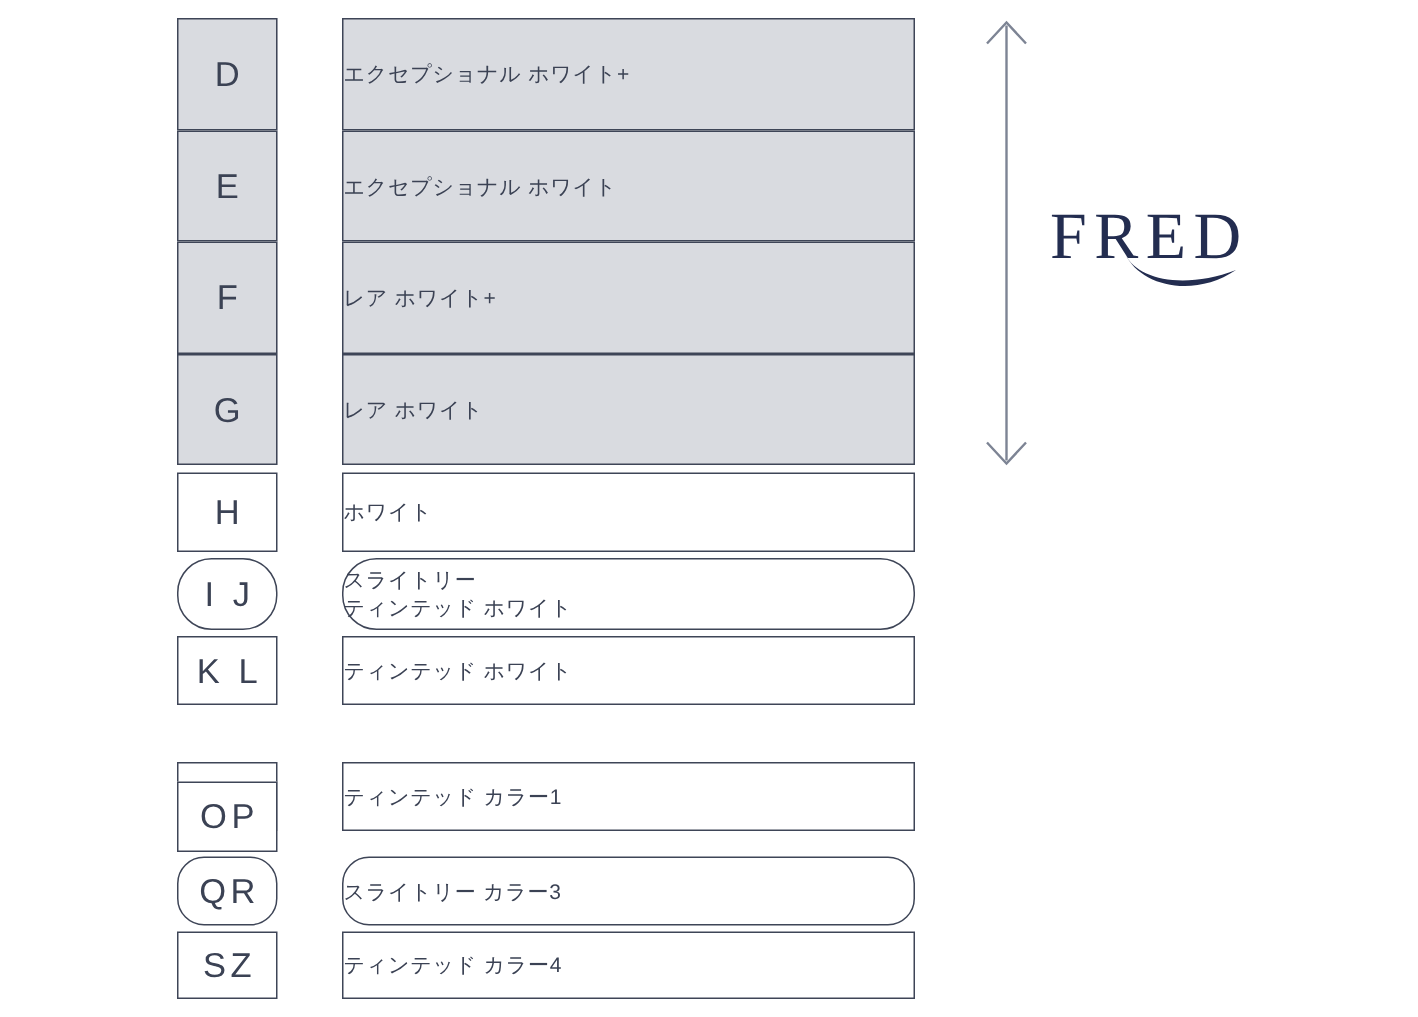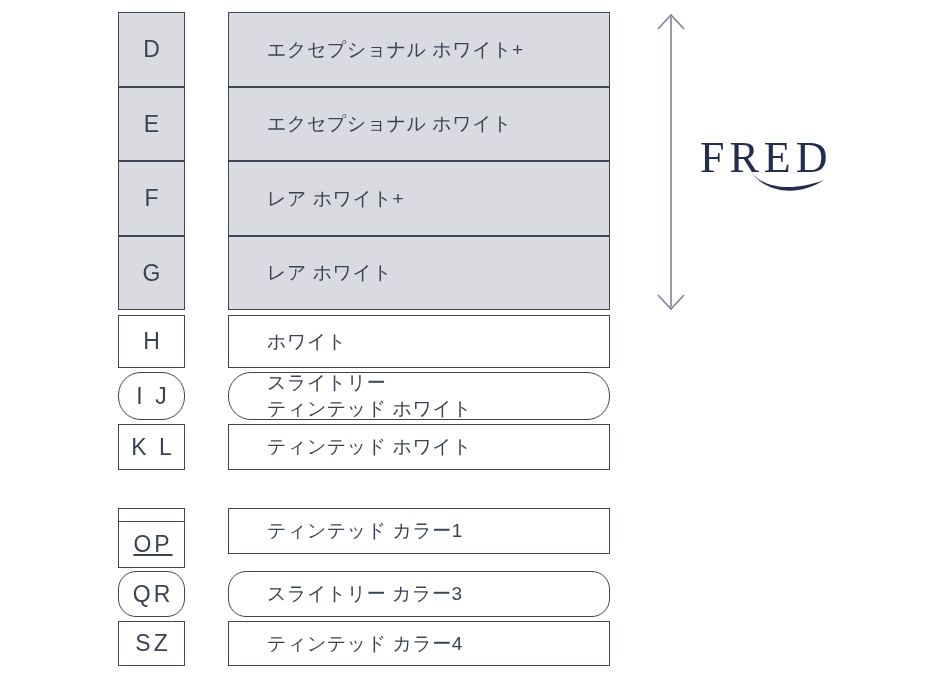--- a/index.html
+++ b/index.html
@@ -11,34 +11,34 @@
     position:absolute; box-sizing:border-box;
     border:1.5px solid #3e4557; background:#ffffff;
     display:flex; align-items:center; color:#3b4254;
   }
   .g { background:#d9dbe0; }
   .letter {
     left:118px; width:67px; justify-content:center;
     font-size:23px; font-weight:400; letter-spacing:3px; text-indent:3px;
   }
   .label {
-    left:228px; width:382px; padding-left:38px;
-    font-size:19px; letter-spacing:0.5px; line-height:1.35;
+    left:228px; width:382px; 
+    font-size:14px; letter-spacing:0.5px; line-height:1.35;
     white-space:pre-line;
   }
   
   .r0 { top:12px;  height:75px; }
   .r1 { top:87px;  height:74px; }
   .r2 { top:161px; height:75px; }
   .r3 { top:236px; height:74px; }
   .r4 { top:315px; height:53px; }
   .r5 { top:372px; height:48px;border-radius:23px; }
   .r6 { top:424px; height:46px; }
   .r7 { top:472px; height:46px;margin-top:36px; }
-  .r8 { top:521px; height:47px;text-decoration:underline; }
+  .r8 { top:521px; height:47px; }
   .r9 { top:571px; height:46px;border-radius:18px; }
   .r10{ top:621px; height:45px; }
 
   .range-arrow { position:absolute; left:654px; top:12px; width:34px; height:300px; }
   .brand-logo  { position:absolute; left:698px; top:132px; width:150px; height:66px; }
 </style>
 </head>
 <body>
 
 <div class="stage">

